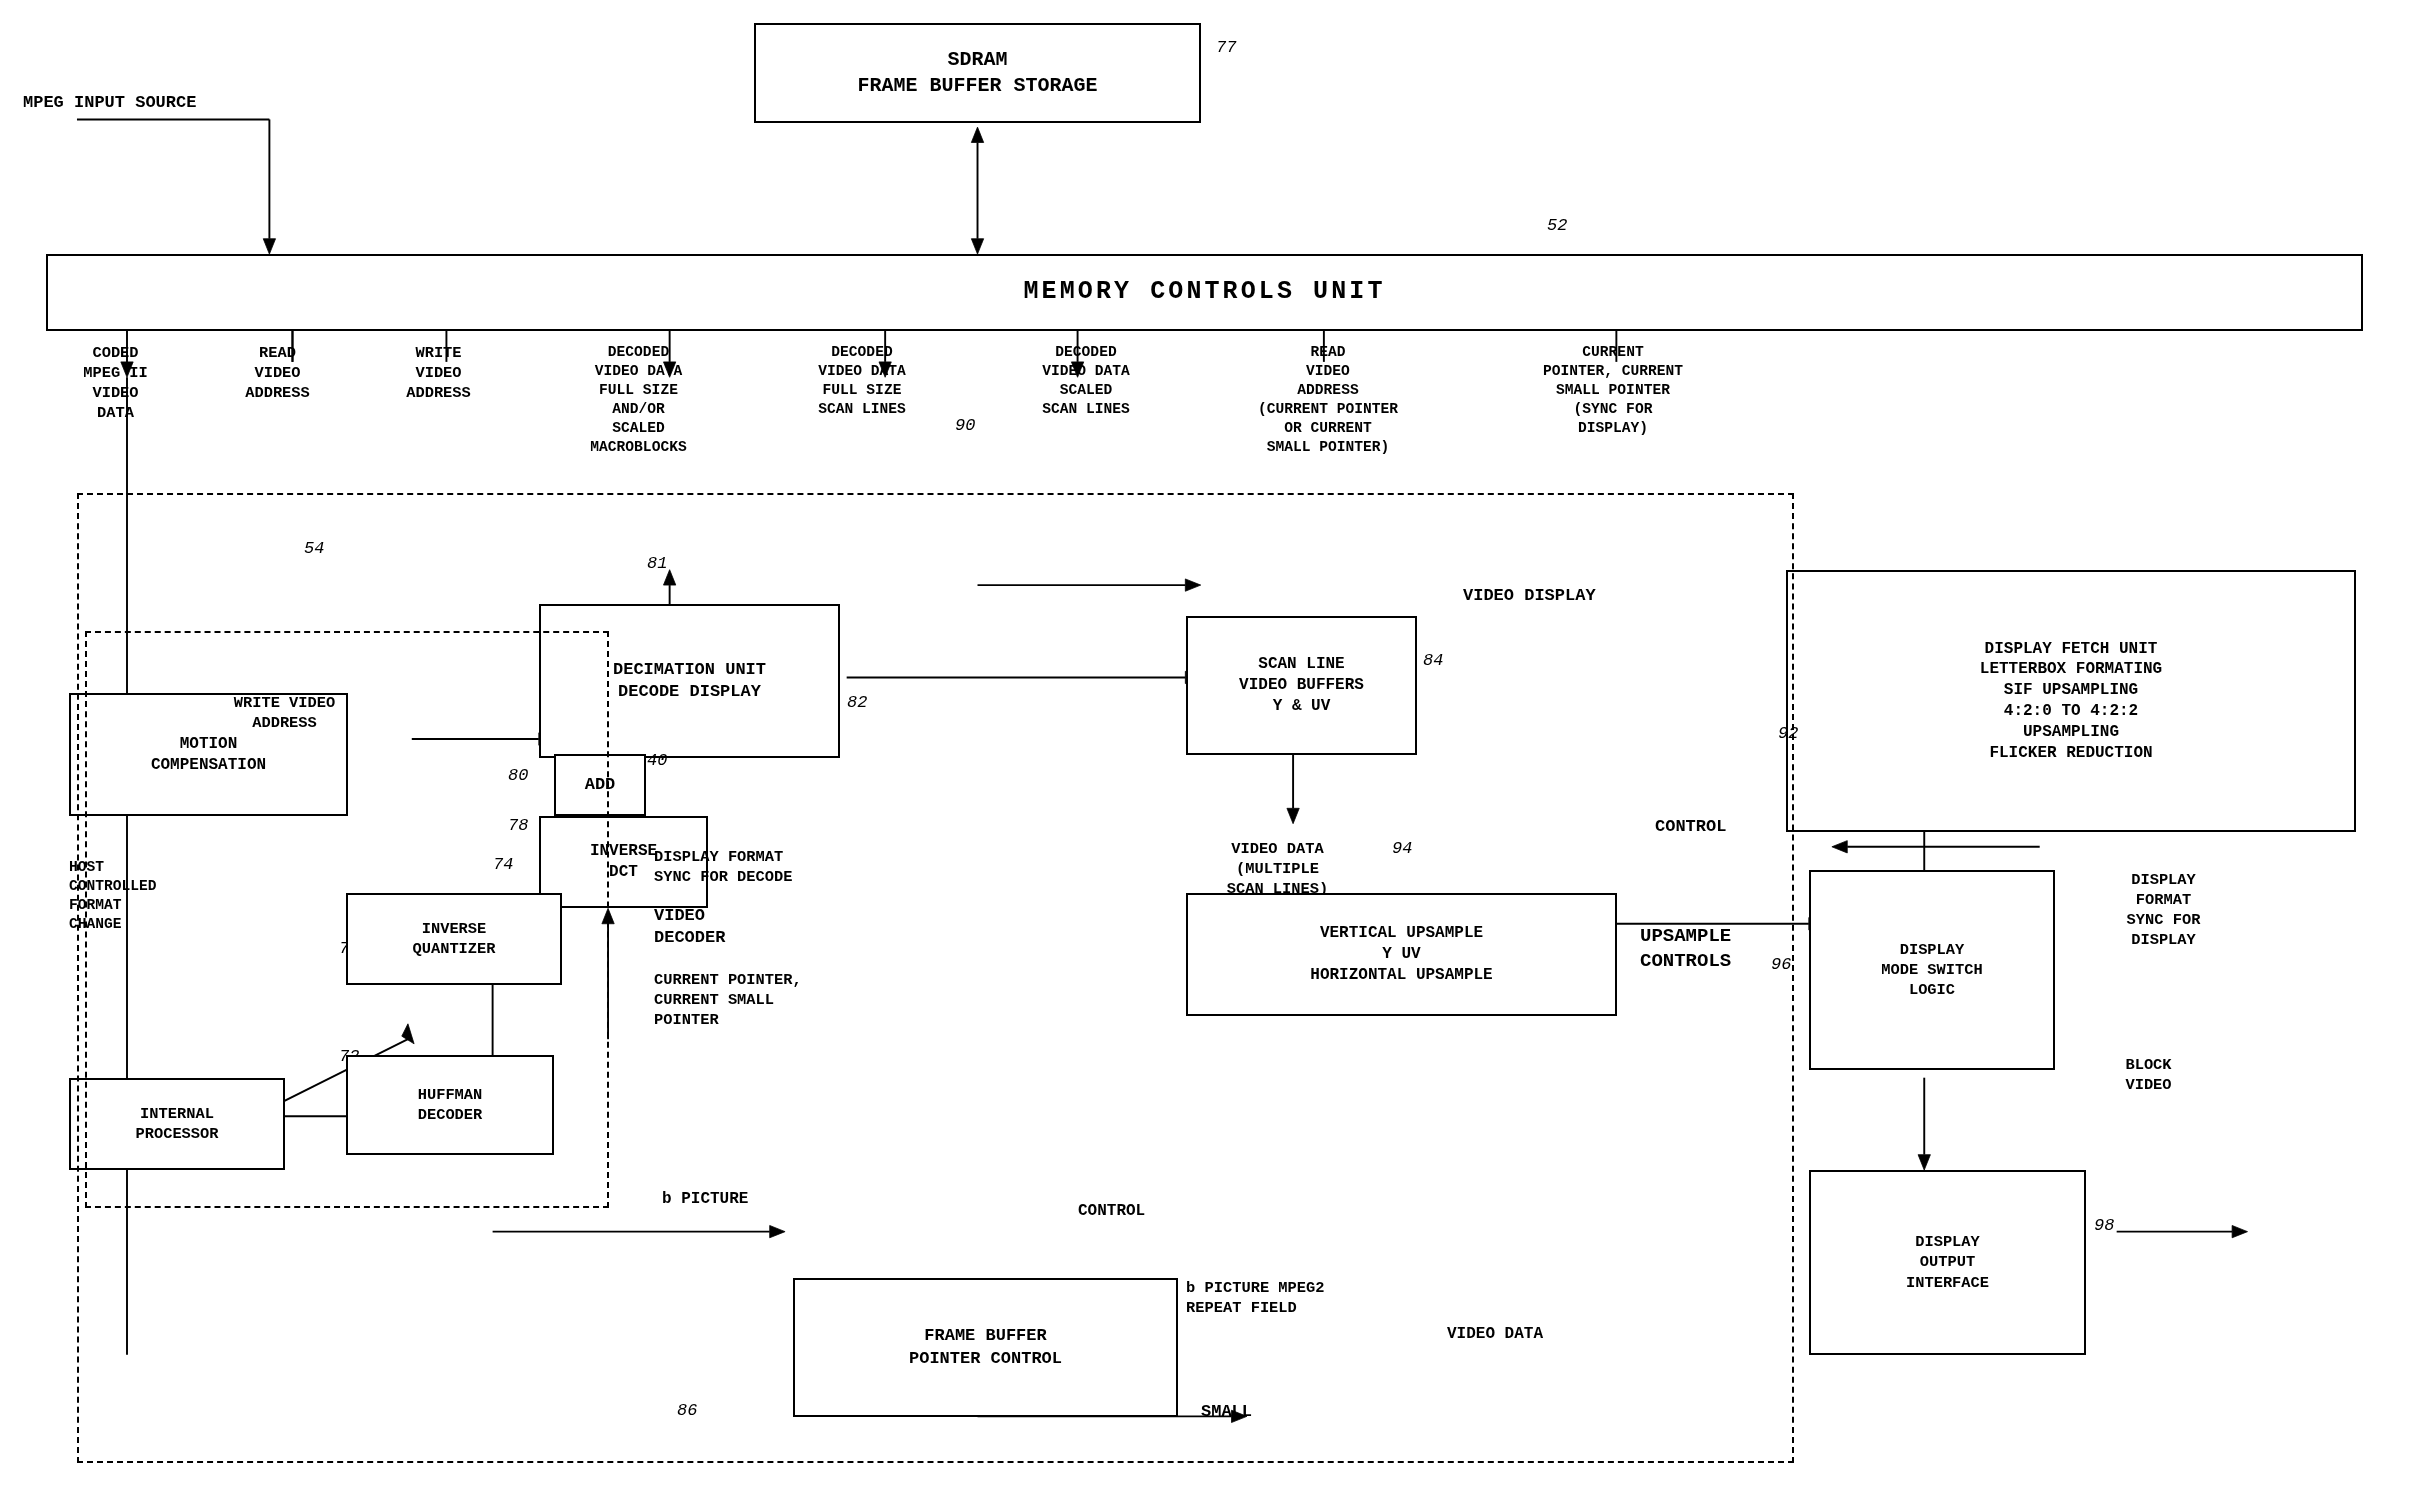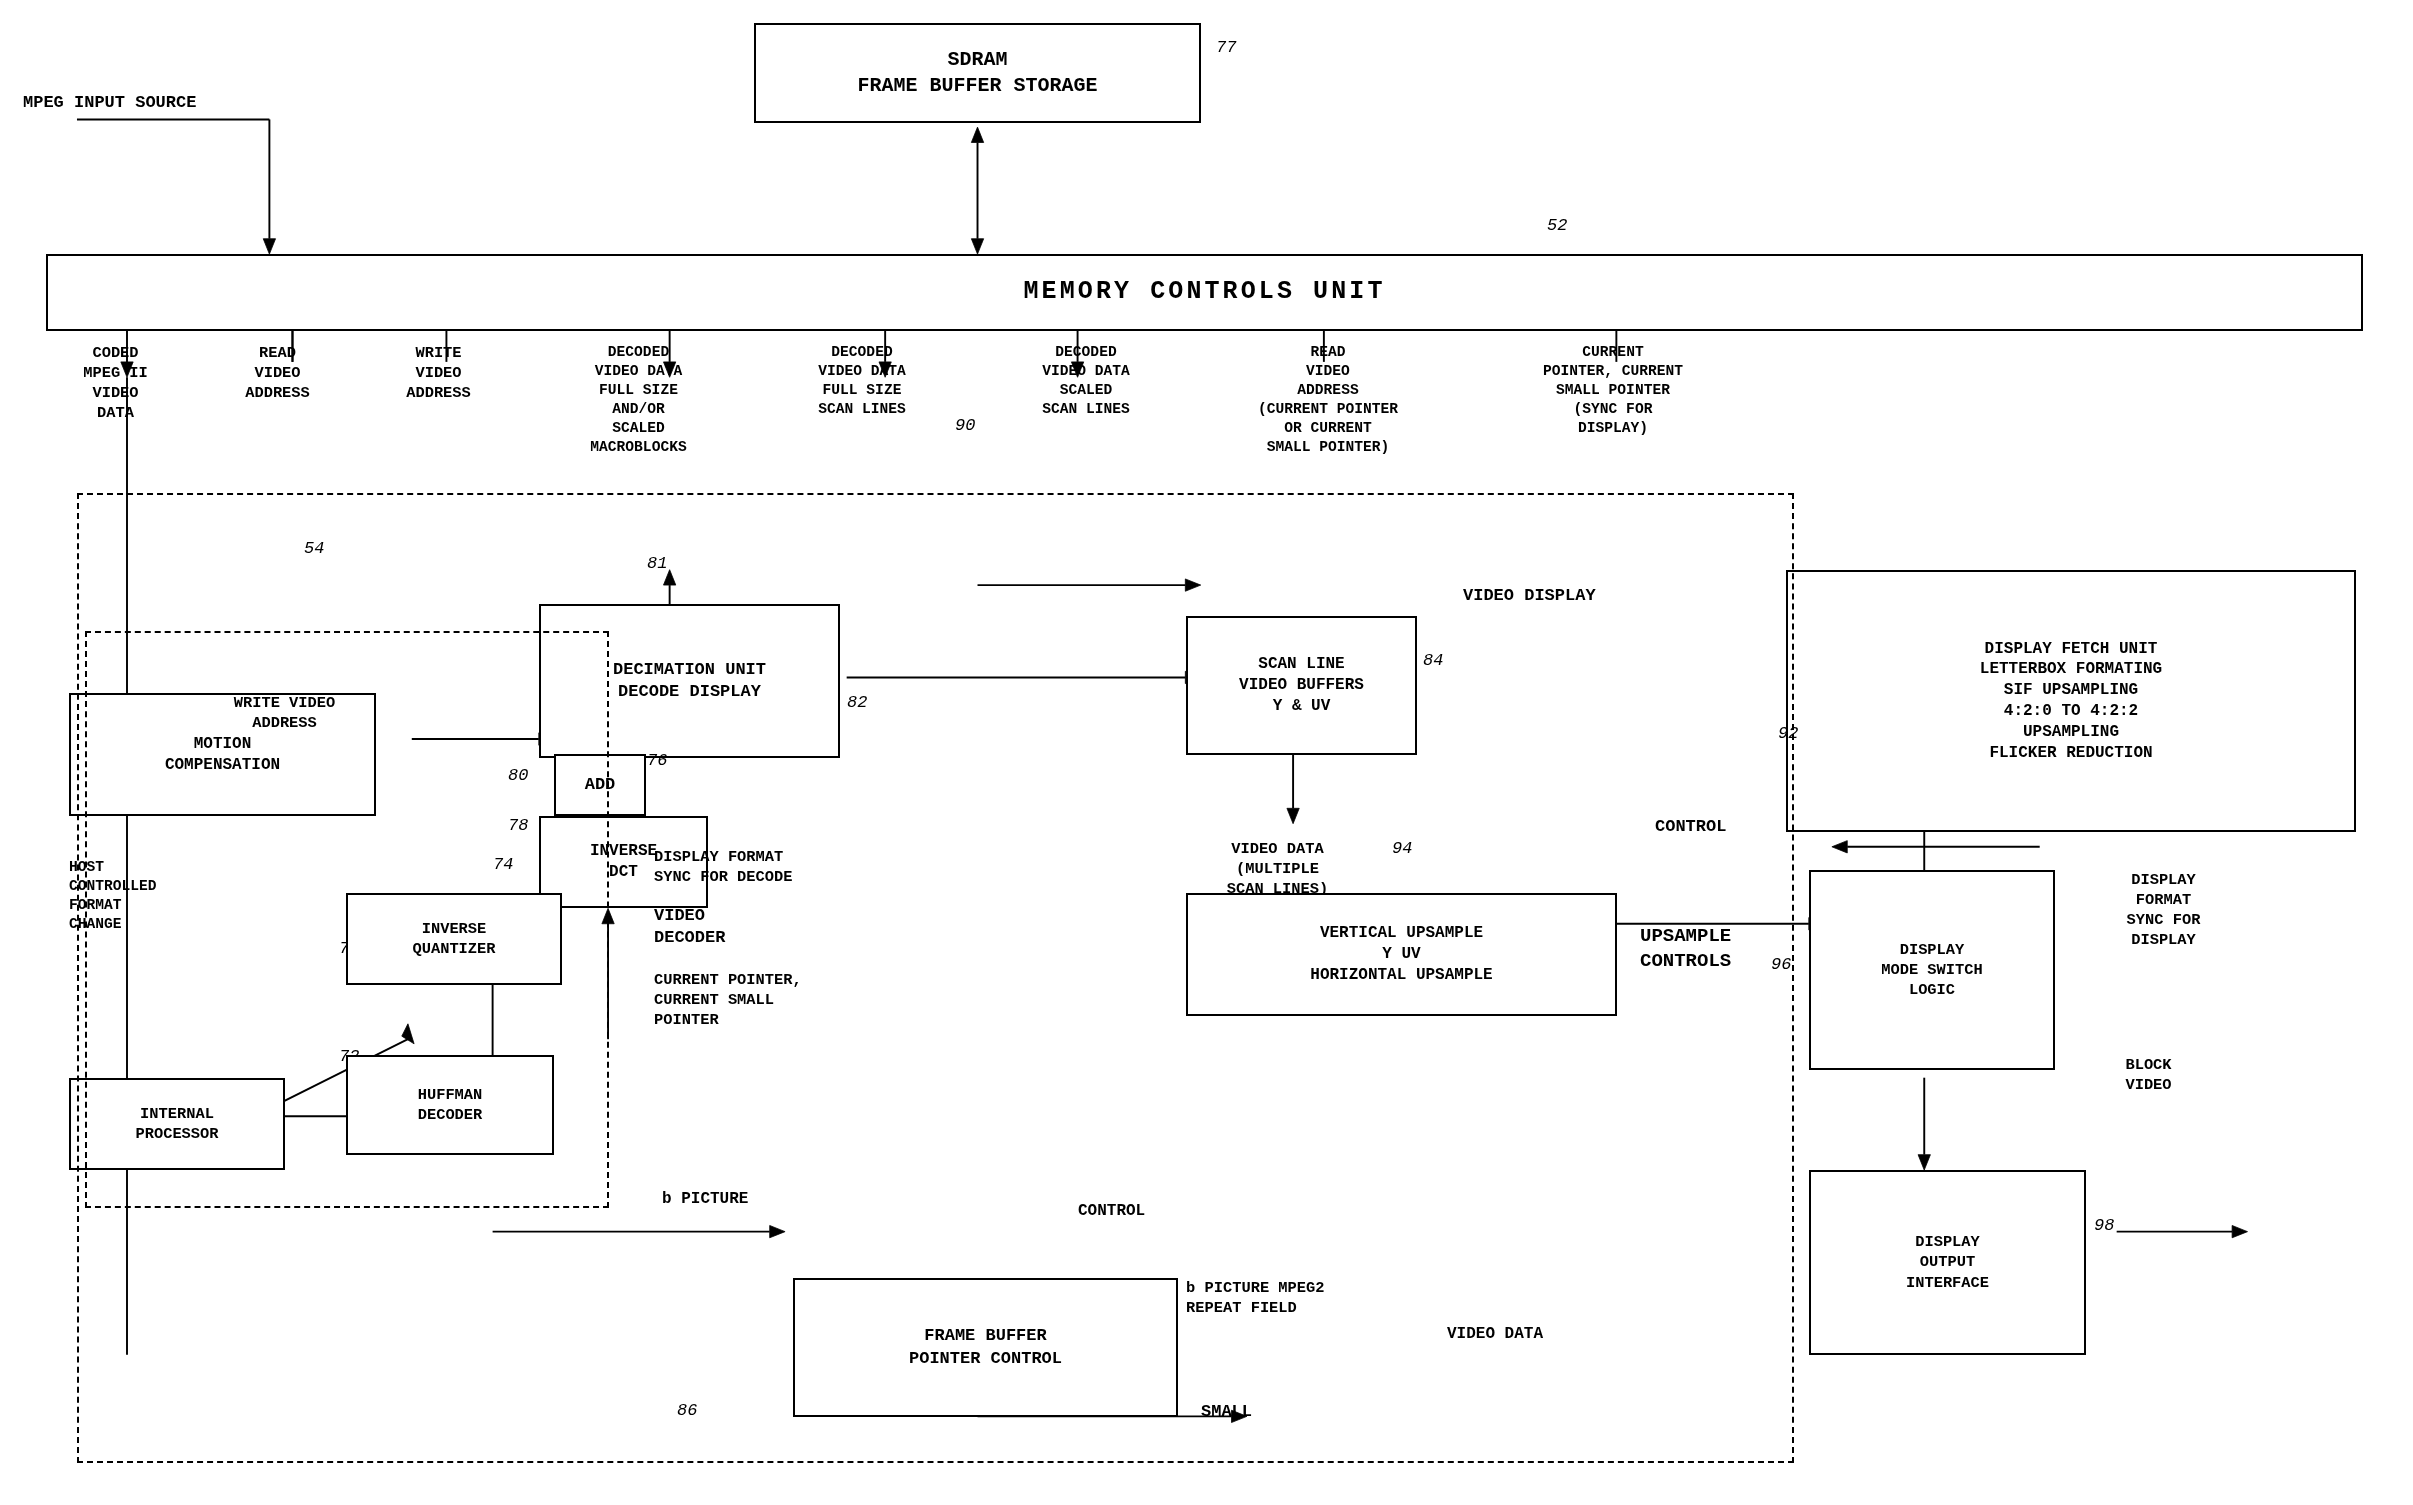--- a/index.html
+++ b/index.html
@@ -258,40 +258,40 @@
 
   <div class="box" style="left:1786px; top:570px; width:570px; height:262px; font-size:16px;">
     <span>DISPLAY FETCH UNIT<br>LETTERBOX FORMATING<br>SIF UPSAMPLING<br>4:2:0 TO 4:2:2<br>UPSAMPLING<br>FLICKER REDUCTION</span>
   </div>
 
   <div class="ref-num" style="left:508px; top:766px;">
     <span>80</span>
   </div>
 
   <div class="ref-num" style="left:647px; top:751px;">
-    <span>76</span>
+    <span>40</span>
   </div>
 
   <div class="box" style="left:554px; top:754px; width:92px; height:62px; font-size:17px;">
     <span>ADD</span>
   </div>
 
   <div class="ref-num" style="left:508px; top:816px;">
     <span>78</span>
   </div>
 
   <div class="box" style="left:539px; top:816px; width:169px; height:92px; font-size:16px;">
     <span>INVERSE<br>DCT</span>
   </div>
 
   <div class="ref-num" style="left:493px; top:855px;">
     <span>74</span>
   </div>
 
-  <div class="box" style="left:69px; top:693px; width:307px; height:123px; font-size:16px;">
+  <div class="box" style="left:69px; top:693px; width:279px; height:123px; font-size:16px;">
     <span>MOTION<br>COMPENSATION</span>
   </div>
 
   <div class="label" style="left:69px; top:858px; font-size:14.6px; text-align:left; width:200px;">
     <span>HOST<br>CONTROLLED<br>FORMAT<br>CHANGE</span>
   </div>
 
   <div class="ref-num" style="left:339px; top:939px;">
     <span>70</span>
   </div>

